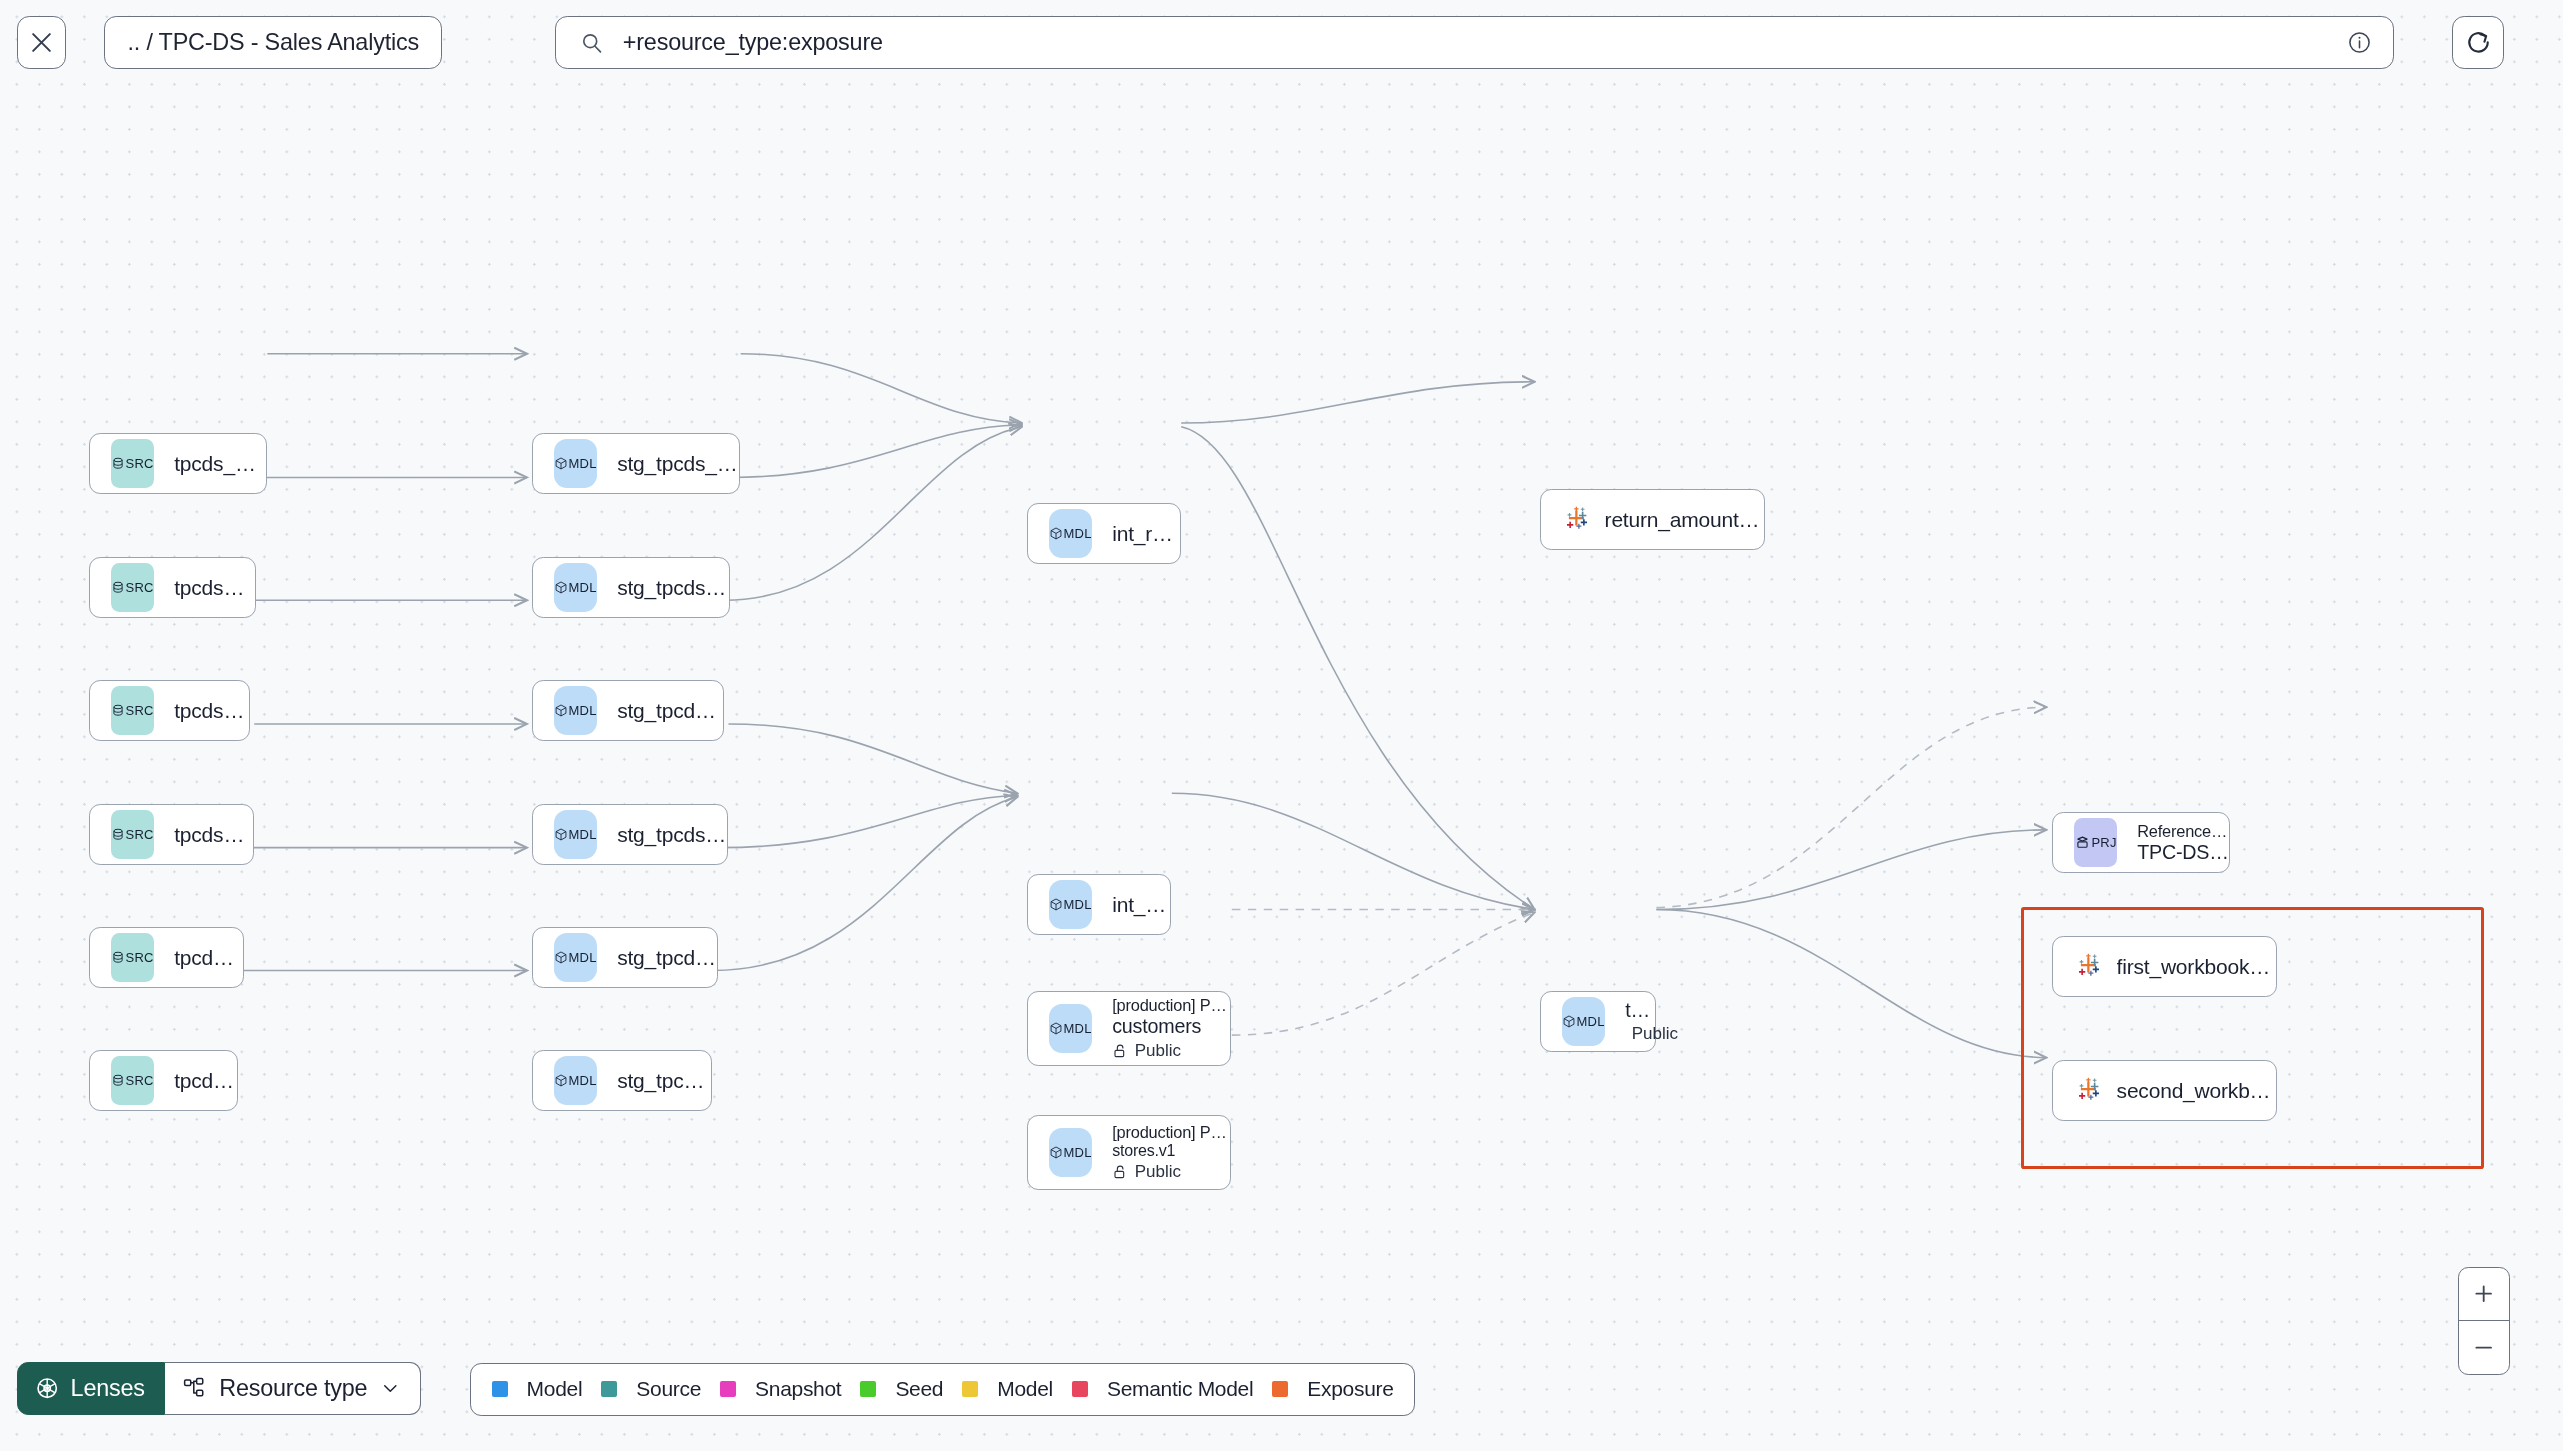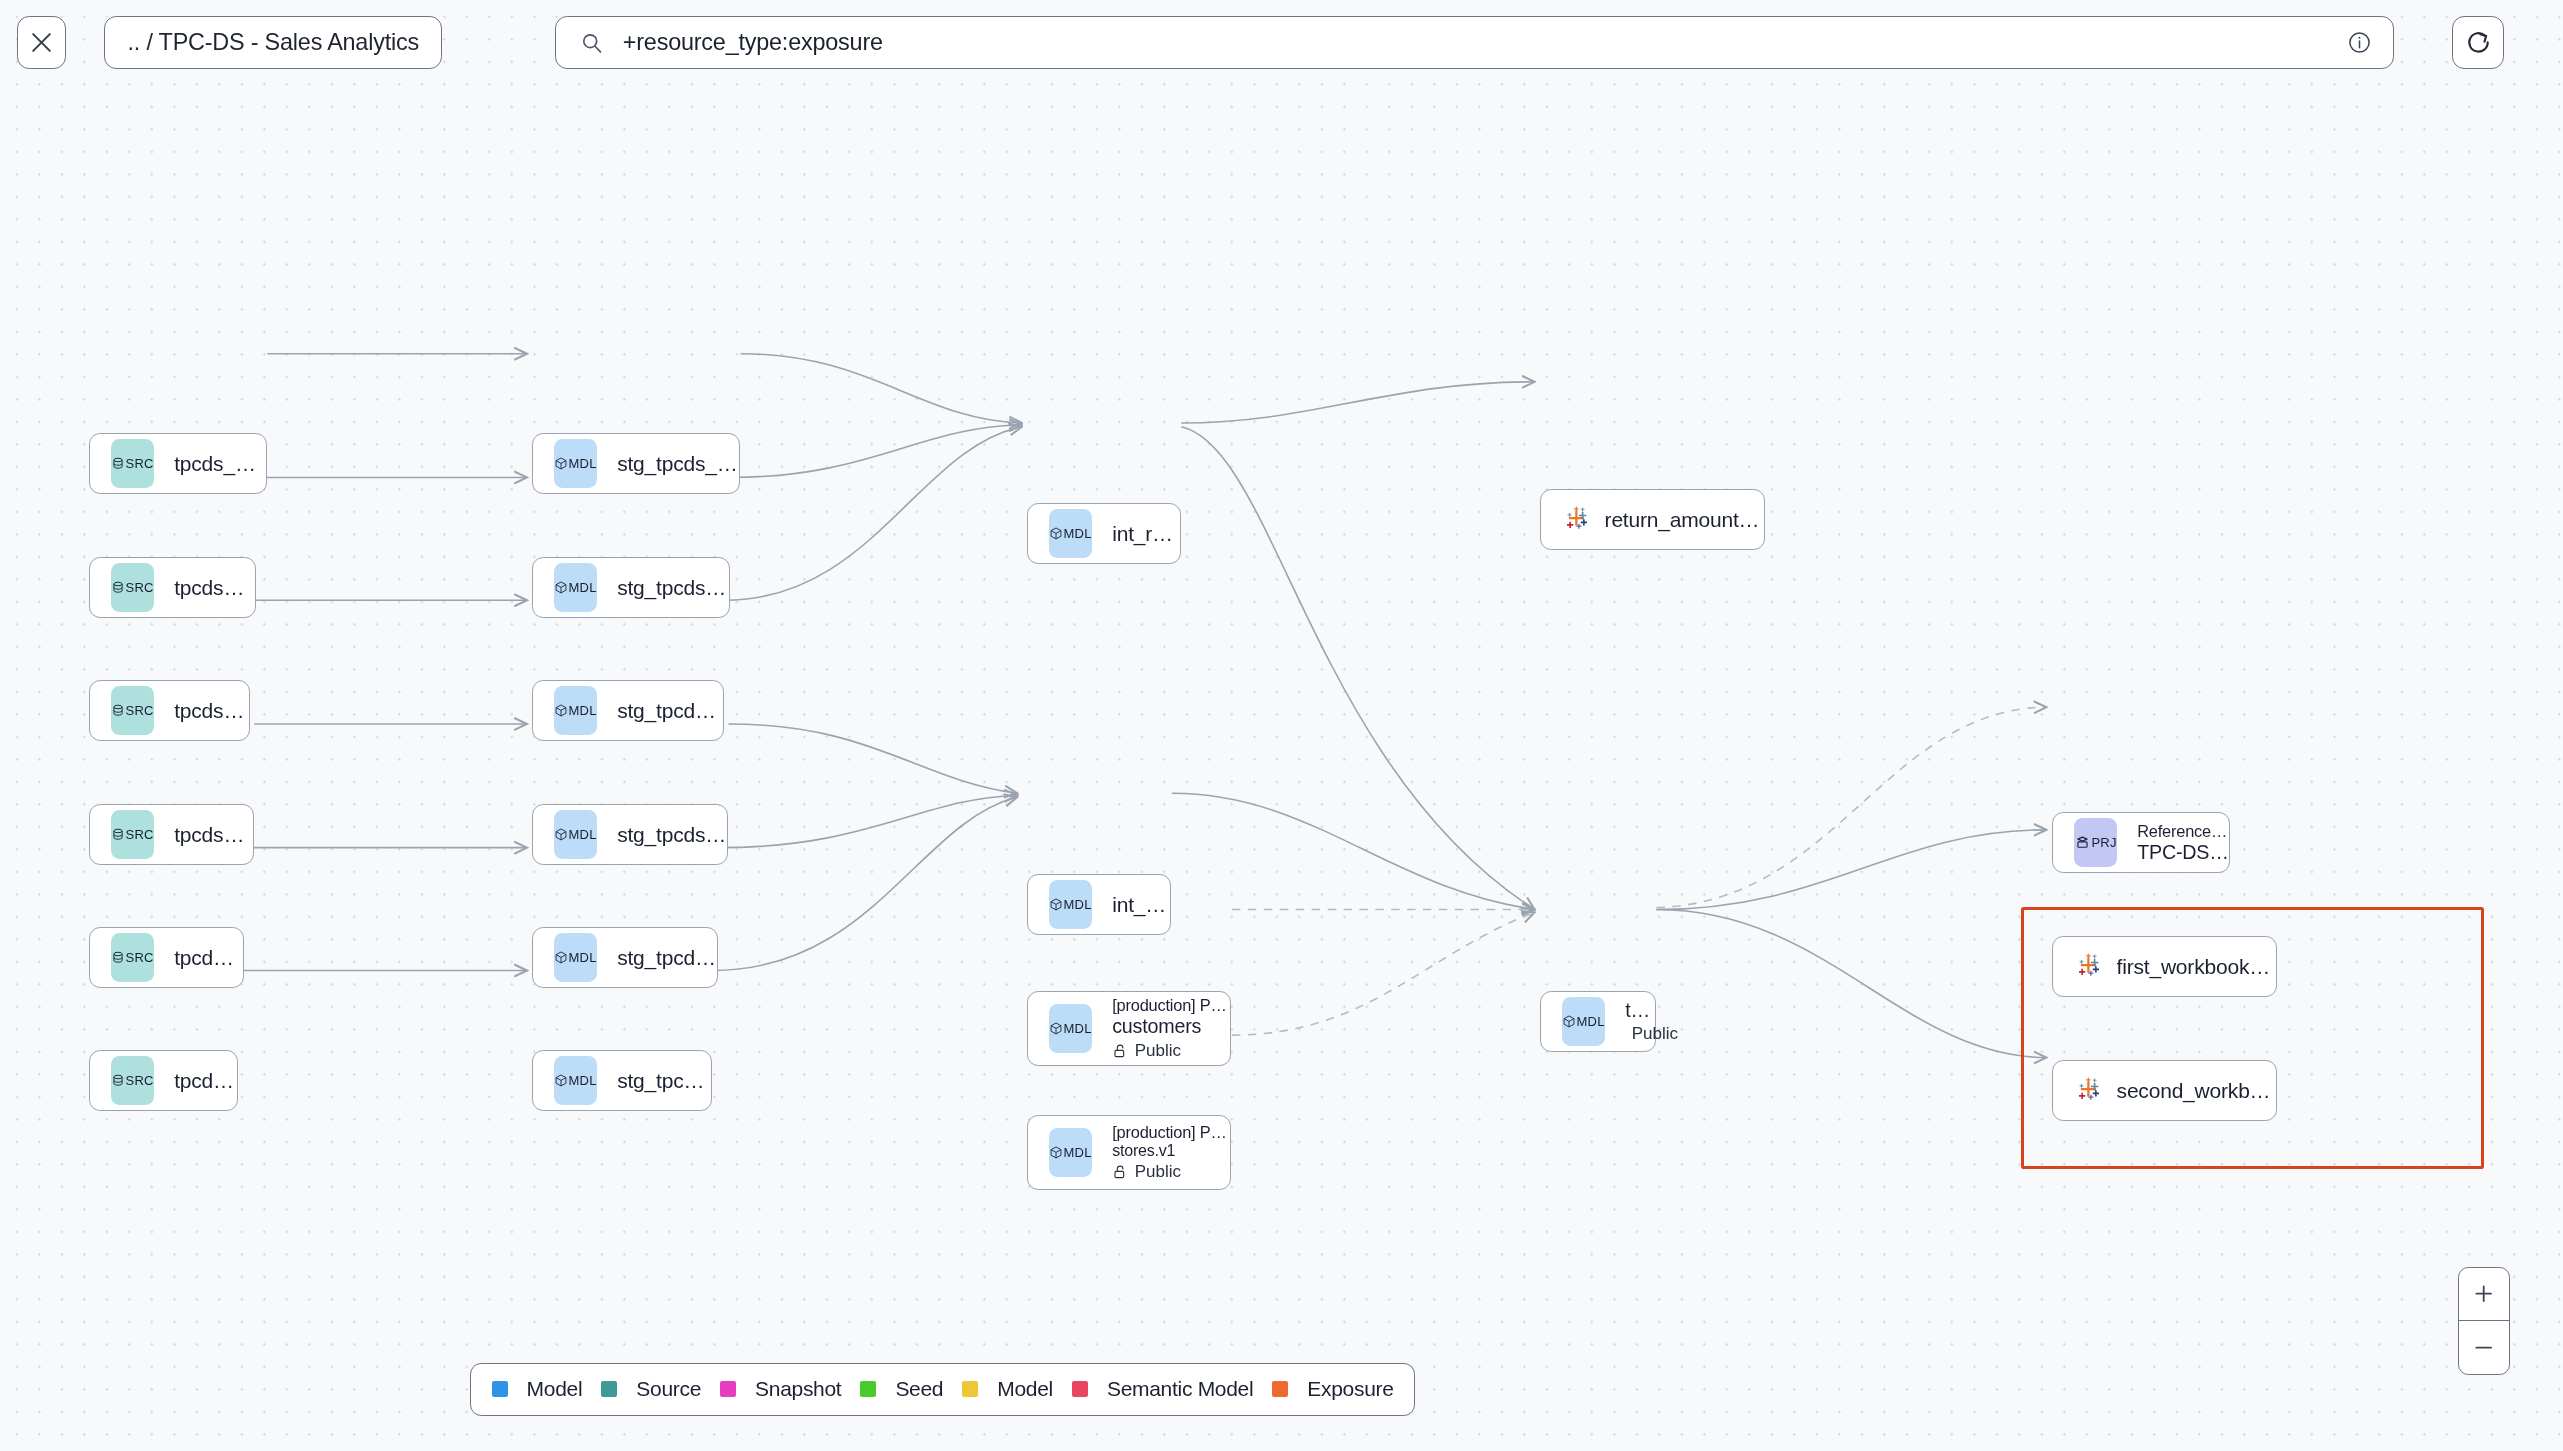--- a/index.html
+++ b/index.html
@@ -82,21 +82,21 @@
   }
   .badge {
     width: 43px; height: 49px;
     border-radius: 8.4px;
     display: flex; flex-direction: row;
     align-items: center; justify-content: center;
     flex: 0 0 auto;
     gap: 0.9px;
   }
   .badge.src { background: #aee0dd; }
-  .badge.mdl { background: #bcdcf7; }
+  .badge.mdl { background: #bcdcf7; border-radius: 13px; }
   .badge.prj { background: #c3c7f4; }
   .badge-label {
     font-size: 13px;
     font-weight: 500;
     color: #172033;
     line-height: 1;
     letter-spacing: 0.2px;
   }
   .node-body { margin-left: 20.6px; min-width: 0; }
   .node-title {
@@ -621,20 +621,42 @@
         </svg>
     </div>
     <div id="zoom-out">
       <svg width="23.4" height="23.4" viewBox="0 0 24 24" fill="none" stroke="#3e4654" stroke-width="1.9" stroke-linecap="round">
           <path d="M4.5 12 H19.5"></path>
         </svg>
     </div>
   </div>
 
   <div id="bottombar">
+    <div id="lens-group">
+      <div id="lenses-btn">
+        <svg width="24.4" height="24.4" viewBox="0 0 24 24" fill="none" stroke="#ffffff" stroke-width="1.6">
+          <circle cx="12" cy="12" r="9"></circle>
+          <path d="M12 3 L12 12 M19.8 7.5 L12 12 M19.8 16.5 L12 12 M12 21 L12 12 M4.2 16.5 L12 12 M4.2 7.5 L12 12" stroke-width="1.4"></path>
+          <circle cx="12" cy="12" r="3.1"></circle>
+        </svg>
+        <span>Lenses</span>
+      </div>
+      <div id="resource-type-btn">
+        <svg width="24.4" height="24.4" viewBox="0 0 24 24" fill="none" stroke="#1b2130" stroke-width="1.5" stroke-linejoin="round">
+          <rect x="2.6" y="4" width="6" height="5.4" rx="1.2"></rect>
+          <rect x="14.4" y="2.4" width="6" height="5.4" rx="1.2"></rect>
+          <rect x="14.4" y="14" width="6" height="5.4" rx="1.2"></rect>
+          <path d="M8.6 6.7 H11.6 V5.1 H14.4 M11.6 6.7 V16.7 H14.4"></path>
+        </svg>
+        <span>Resource type</span>
+        <svg width="20.6" height="20.6" viewBox="0 0 24 24" fill="none" stroke="#1b2130" stroke-width="1.7" stroke-linecap="round" stroke-linejoin="round">
+            <path d="M5.5 9 L12 15.5 L18.5 9"></path>
+          </svg>
+      </div>
+    </div>
 
     <div id="legend">
       <div class="legend-item">
         <span class="legend-swatch" style="background:#2e93e6"></span>
         <span class="legend-label">Model</span>
       </div>
       <div class="legend-item">
         <span class="legend-swatch" style="background:#3d9a98"></span>
         <span class="legend-label">Source</span>
       </div>

